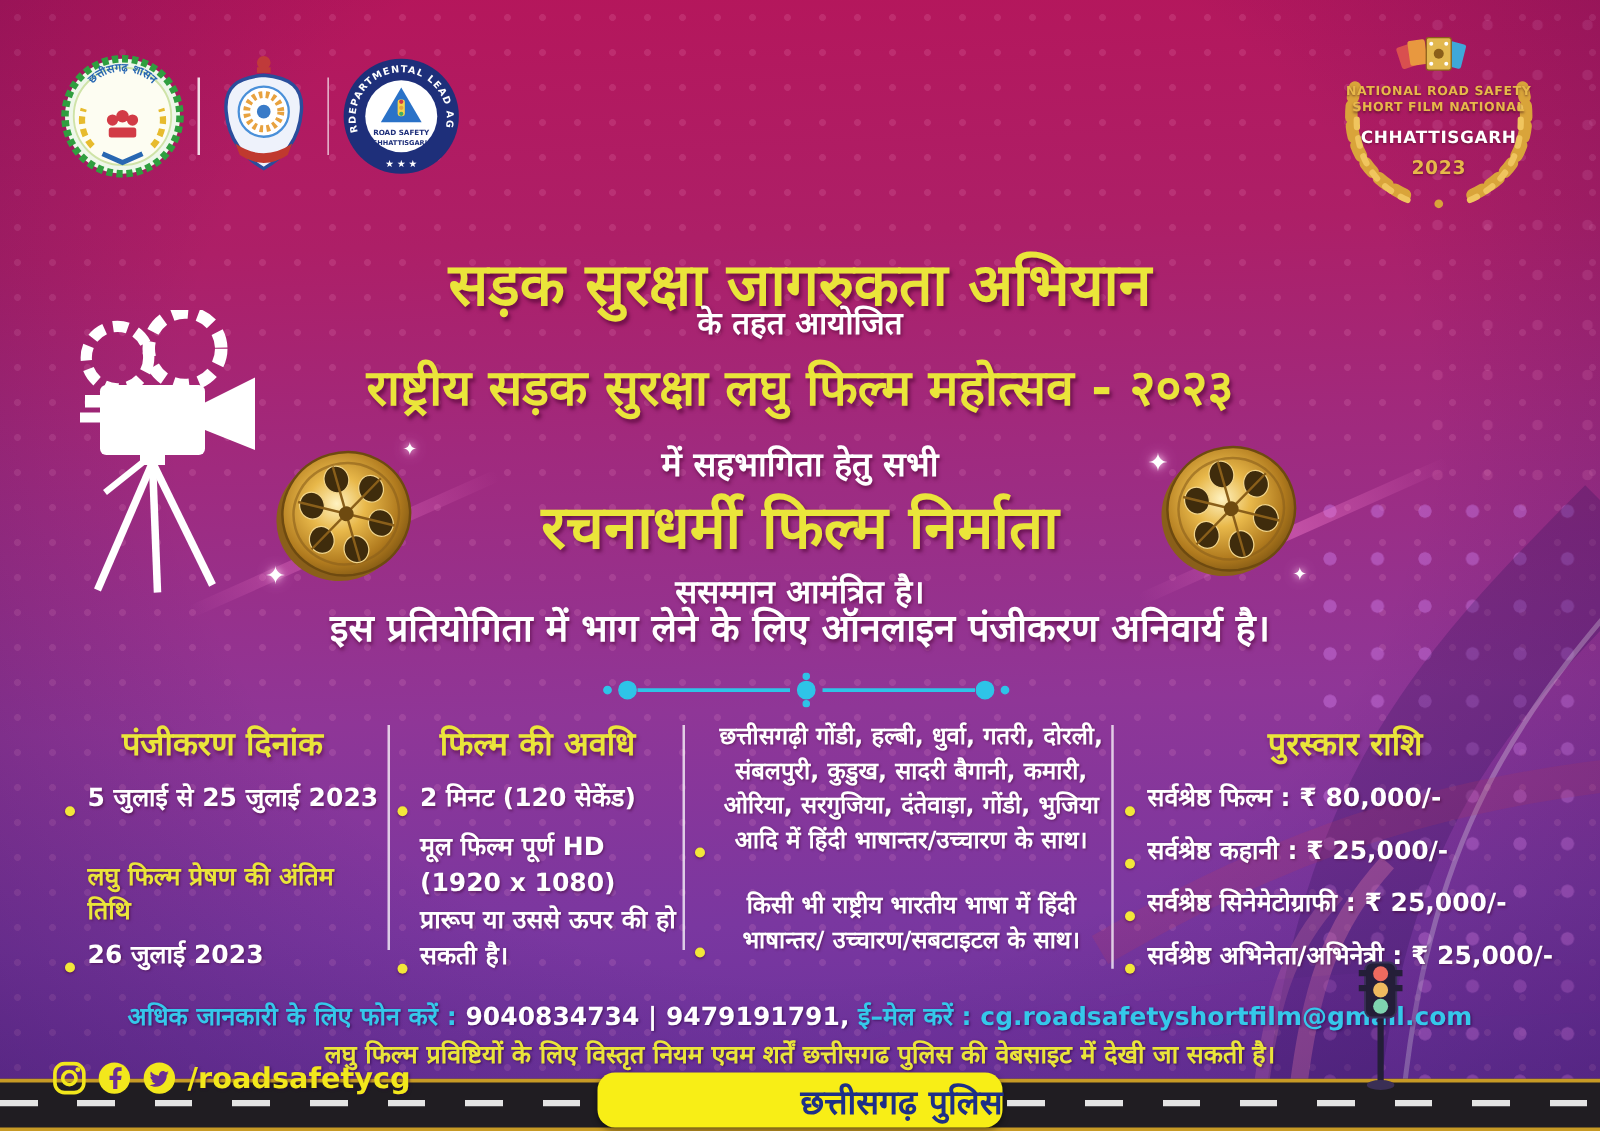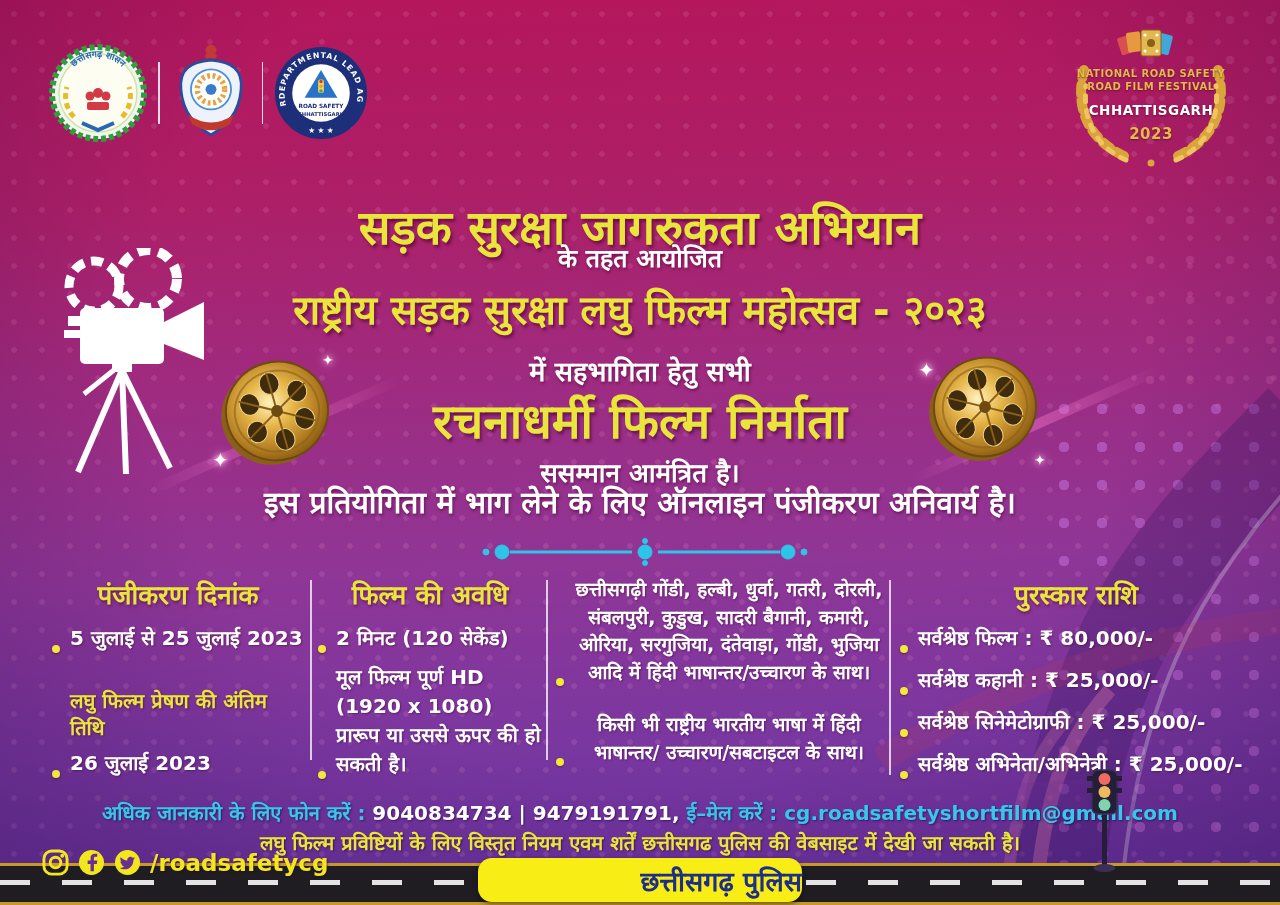--- a/index.html
+++ b/index.html
@@ -185,21 +185,21 @@
         <rect x="26" y="6" width="14" height="20" rx="2" fill="#3fa8d9" transform="rotate(14 33 16)"></rect>
         <rect x="10" y="2" width="20" height="26" rx="2" fill="#e2b84f" stroke="#8a5f1a"></rect>
         <circle cx="14" cy="7" r="1.6" fill="#fff"></circle>
           <circle cx="26" cy="7" r="1.6" fill="#fff"></circle>
         <circle cx="14" cy="23" r="1.6" fill="#fff"></circle>
           <circle cx="26" cy="23" r="1.6" fill="#fff"></circle>
         <circle cx="20" cy="15" r="4" fill="#8a5f1a"></circle>
       </g>
     </svg>
     <div class="b-line b1">NATIONAL ROAD SAFETY</div>
-    <div class="b-line b2">ROAD FILM FESTIVAL</div>
+    <div class="b-line b2">SHORT FILM NATIONAL</div>
     <div class="b-line b-region">CHHATTISGARH</div>
     <div class="b-line b-year">2023</div>
   </div>
 
   <div class="hline yellow-h t-campaign">सड़क सुरक्षा जागरुकता अभियान</div>
   <div class="hline white-h t-under">के तहत आयोजित</div>
   <div class="hline yellow-h t-festival">राष्ट्रीय सड़क सुरक्षा लघु फिल्म महोत्सव - २०२३</div>
   <div class="hline white-h t-part">में सहभागिता हेतु सभी</div>
   <div class="hline yellow-h t-invitee">रचनाधर्मी फिल्म निर्माता</div>
   <div class="hline white-h t-invited">ससम्मान आमंत्रित है।</div>

